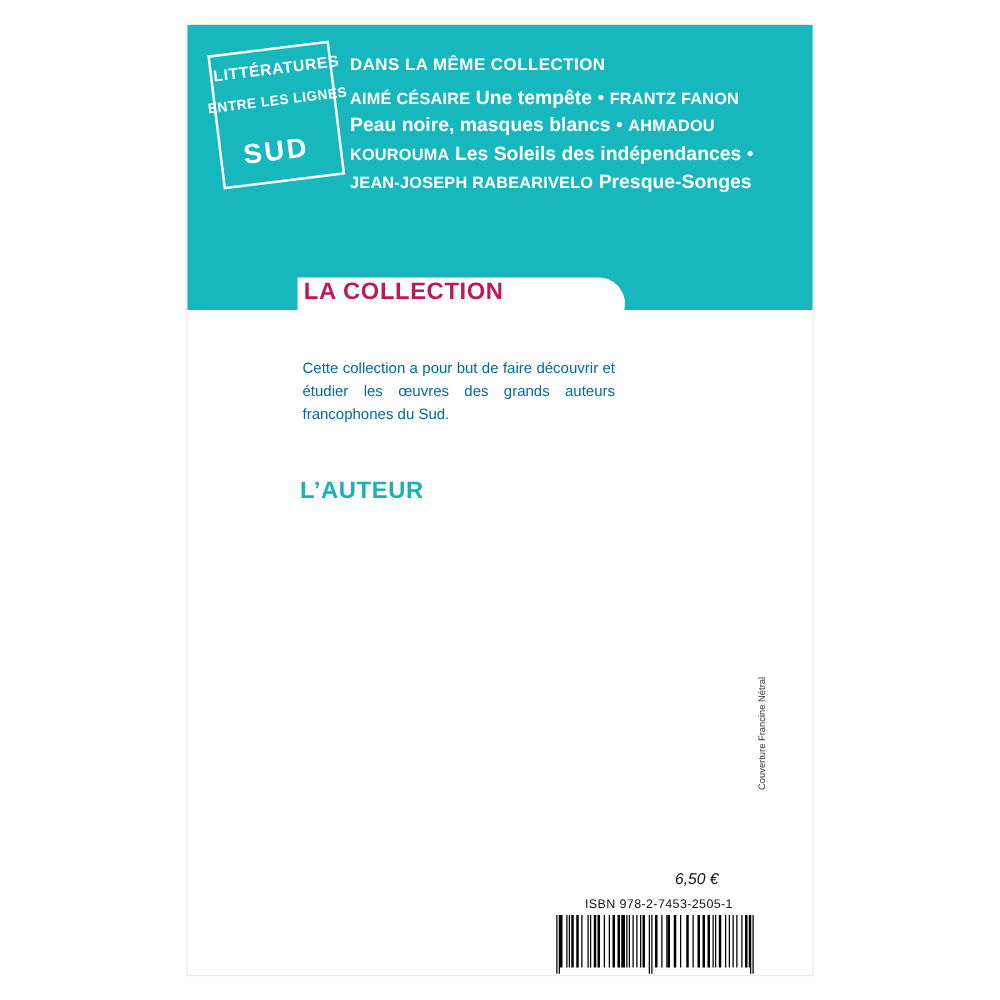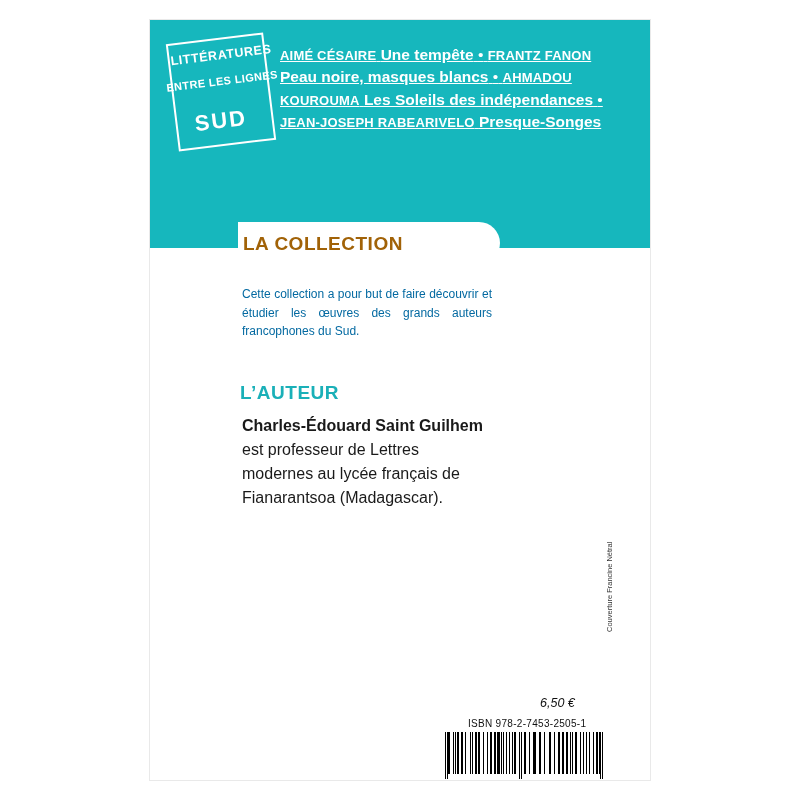--- a/index.html
+++ b/index.html
@@ -100,21 +100,20 @@
   }
   #same-collection-title {
     font-size: 13.5px;
     font-weight: bold;
     letter-spacing: 0.4px;
     margin-bottom: 9px;
   }
   #same-collection-list {
     font-size: 15.5px;
     line-height: 1.45;
-    text-decoration: underline;
   }
   .author-name {
     font-weight: bold;
     font-size: 13px;
     letter-spacing: 0.2px;
   }
   .work-title-bold {
     font-weight: bold;
   }
   .bullet-sep {
@@ -128,26 +127,26 @@
     top: 202px;
     width: 262px;
     height: 42px;
     background: #ffffff;
     border-top-right-radius: 21px;
     border-bottom-right-radius: 21px;
   }
   #collection-tab-label {
     position: absolute;
     left: 0;
-    top: 11px;
+    top: 1px;
     width: 100%;
     text-align: left;
     padding-left: 5px;
     box-sizing: border-box;
-    color: #a16207;
+    color: #be185d;
     font-size: 19px;
     font-weight: bold;
     letter-spacing: 0.5px;
   }
 
   
   #collection-text {
     position: absolute;
     left: 92px;
     top: 265px;
@@ -252,20 +251,21 @@
   <div id="header-band"></div>
 
   <div id="series-stamp">
     <div class="stamp-border"></div>
     <div class="stamp-line1">LITTÉRATURES</div>
     <div class="stamp-line2">ENTRE LES LIGNES</div>
     <div class="stamp-line3">SUD</div>
   </div>
 
   <div id="same-collection">
+    <div id="same-collection-title">DANS LA MÊME COLLECTION</div>
     <div id="same-collection-list">
       <span class="author-name">AIMÉ CÉSAIRE</span>
       <span class="work-title-bold">Une tempête</span>
       <span class="bullet-sep">•</span>
       <span class="author-name">FRANTZ FANON</span>
       <span class="work-title-bold">Peau noire, masques blancs</span>
       <span class="bullet-sep">•</span>
       <span class="author-name">AHMADOU KOUROUMA</span>
       <span class="work-title-bold">Les Soleils des indépendances</span>
       <span class="bullet-sep">•</span>
@@ -274,21 +274,20 @@
     </div>
   </div>
 
   <div id="collection-tab">
     <div id="collection-tab-label">LA COLLECTION</div>
   </div>
 
   <div id="collection-text">Cette collection a pour but de faire découvrir et étudier les œuvres des grands auteurs francophones du Sud.</div>
 
   <div id="author-heading">L’AUTEUR</div>
-  <div id="author-text"><span class="author-strong">Charles-Édouard Saint Guilhem</span><span> est professeur de Lettres modernes au lycée français de Fianarantsoa (Madagascar).</span></div>
 
   <div id="price">6,50 €</div>
 
   <div id="isbn-text">ISBN  978-2-7453-2505-1</div>
 
   <div id="cover-credit">Couverture Francine Nétral</div>
 
   <div id="barcode">
       <div class="bar guard" style="left: 0px; width: 1px;"></div>
       <div class="bar guard" style="left: 1.90361px; width: 1px;"></div>

